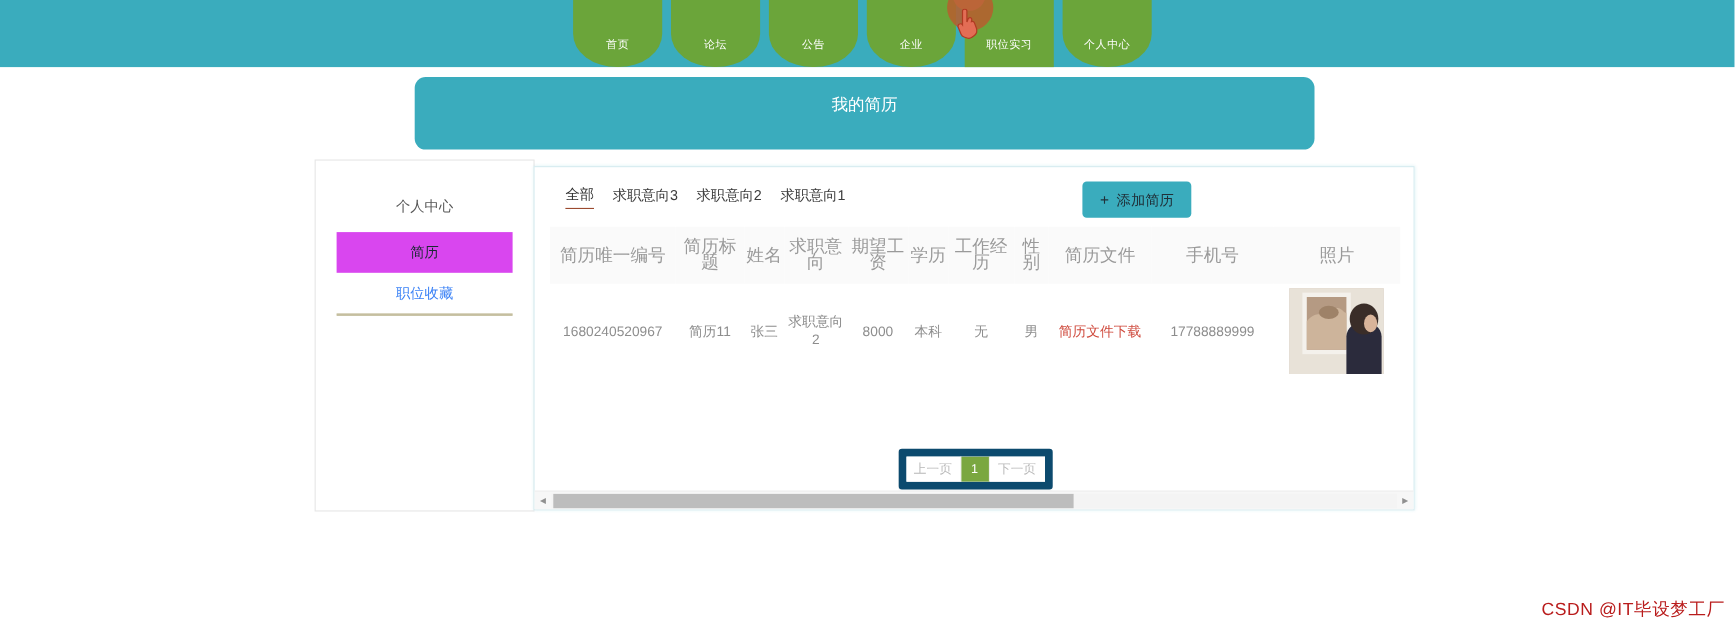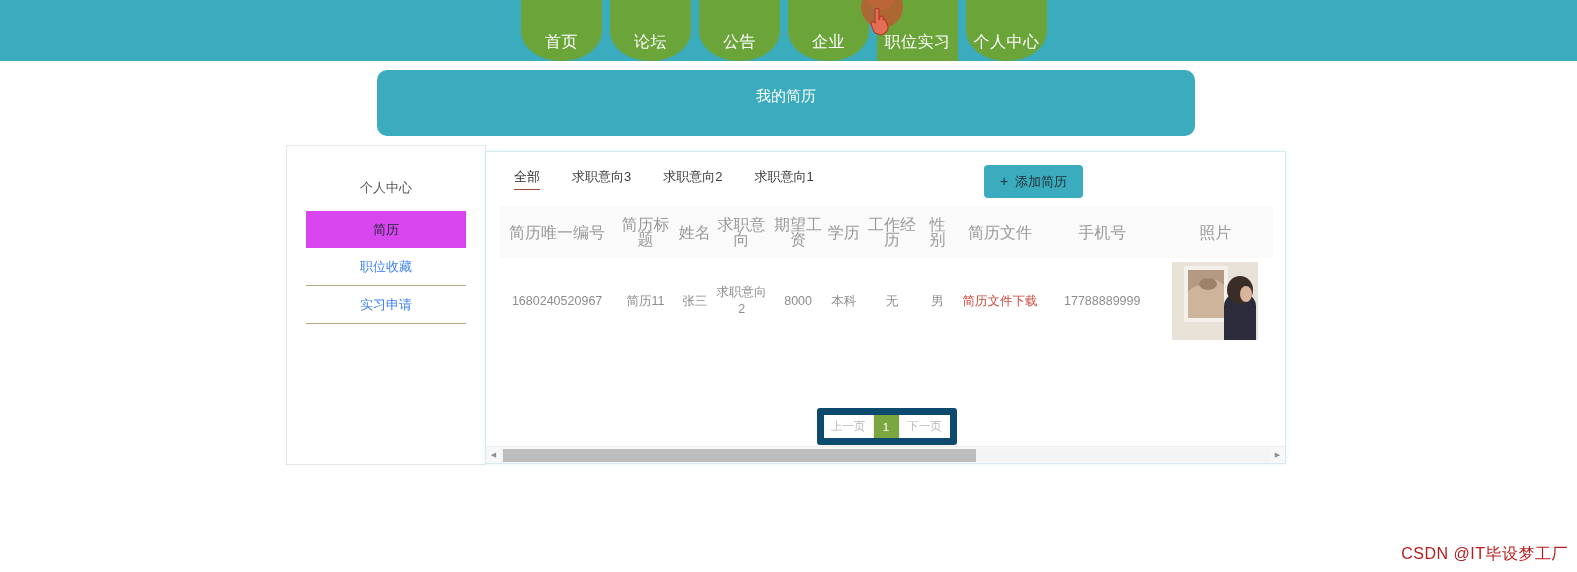--- a/index.html
+++ b/index.html
@@ -43,21 +43,21 @@
     justify-content: center;
     padding-bottom: 12px;
     cursor: pointer;
   }
   .nav-item.flat {
     border-bottom-left-radius: 0;
     border-bottom-right-radius: 0;
   }
   .nav-label {
     color: #ffffff;
-    font-size: 16px;
+    font-size: 10px;
     line-height: 14px;
     white-space: nowrap;
     letter-spacing: 0.5px;
   }
 
   
   .click-blob {
     position: absolute;
     left: 861px; top: -14px;
     width: 42px; height: 42px;
@@ -168,22 +168,22 @@
   
   .card-top {
     position: relative;
     height: 54px;
     padding: 0 28px;
     display: flex;
     align-items: center;
   }
   .tabs {
     display: flex;
-    align-items: flex-start;
-    gap: 32px;
+    align-items: center;
+    gap: 17px;
   }
   .tab {
     font-size: 13px;
     color: #3c3c3c;
     cursor: pointer;
     padding-bottom: 3px;
     white-space: nowrap;
   }
   .tab.active {
     color: #2e2e2e;
@@ -397,23 +397,20 @@
 
   <div class="sidebar">
     <div class="side-head">个人中心</div>
     <div class="side-item active">
       <span>简历</span>
     </div>
     <div class="side-item">
       <span>职位收藏</span>
     </div>
     <div class="side-sep"></div>
-    <div class="side-item">
-      <span>实习申请</span>
-    </div>
     <div class="side-sep"></div>
   </div>
 
   <div class="card">
 
     <div class="card-top">
       <div class="tabs">
         <div class="tab active">
           <span>全部</span>
         </div>

